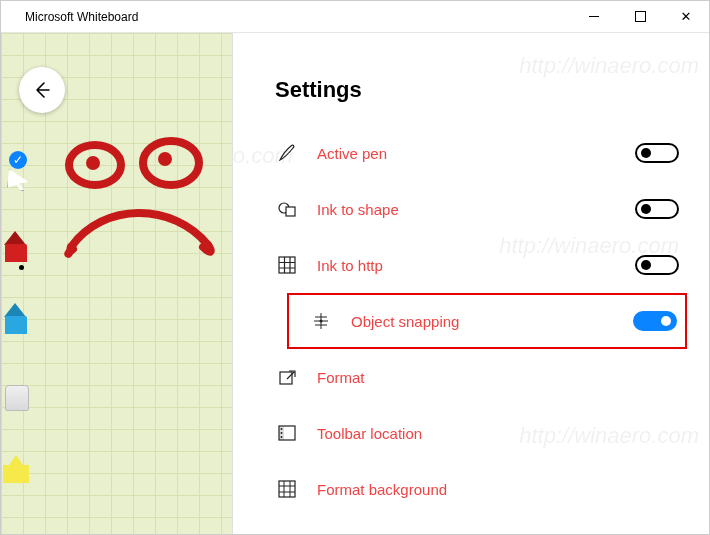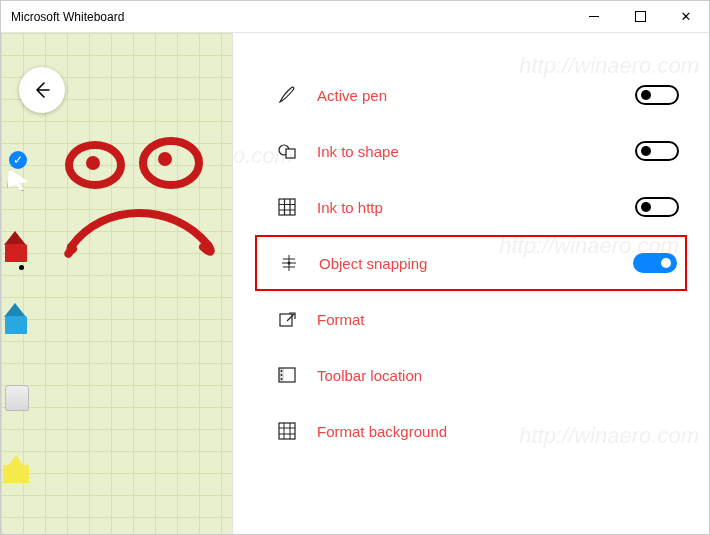--- a/index.html
+++ b/index.html
@@ -1,20 +1,20 @@
 <!DOCTYPE html>
 <html><head>
 <meta charset="utf-8">
 <style>
   * { box-sizing: border-box; margin: 0; padding: 0; font-family: "Segoe UI", Arial, sans-serif; }
   body { width: 710px; height: 535px; border: 1px solid #ccc; background: #fff; position: relative; overflow: hidden; }
 
   
   .titlebar { height: 32px; display: flex; align-items: center; justify-content: space-between; background: #fff; border-bottom: 1px solid #e6e6e6; }
-  .titlebar .title { font-size: 12px; padding-left: 10px; color: #000; }
+  .titlebar .title { font-size: 12px; padding-left: 24px; color: #000; }
   .titlebar .controls { display: flex; height: 100%; }
   .titlebar .controls .ctl { width: 46px; height: 100%; display: flex; align-items: center; justify-content: center; font-size: 14px; color: #000; }
   .ctl.min::after { content: ""; width: 10px; height: 1px; background: #000; display: block; }
   .ctl.max::after { content: ""; width: 9px; height: 9px; border: 1px solid #000; display: block; }
   .ctl.close::after { content: "✕"; font-size: 13px; }
 
   .app-body { display: flex; height: calc(100% - 32px); }
 
   
   .canvas-area { width: 232px; height: 100%; position: relative; background-color: #e9f0cd;
@@ -35,21 +35,21 @@
   
   .settings-panel { flex:1; background:#fff; padding: 34px 22px 0 22px; overflow:hidden; position:relative; }
   .settings-title { font-size: 22px; font-weight:600; margin: 10px 0 22px 20px; }
   .set-row { display:flex; align-items:center; height:56px; padding:0 8px 0 20px; position:relative; }
   .set-row .icon { width:24px; height:24px; display:flex; align-items:center; justify-content:center; margin-right:18px; color:#222; }
   .set-row .label { font-size:15px; color:#ef4444; flex:1; }
   .toggle { width:44px; height:20px; border:2px solid #000; border-radius:12px; position:relative; background:#fff; }
   .toggle .knob { width:10px; height:10px; background:#000; border-radius:50%; position:absolute; top:3px; left:4px; }
   .toggle.on { background:#0a84ff; border-color:#0a84ff; }
   .toggle.on .knob { background:#fff; left:auto; right:4px; }
-  .highlight-box { border:2px solid #e60000; }
+  .highlight-box { border:2px solid #e60000;margin-left:32px; }
   svg { display:block; }
 
   .watermark { position:absolute; font-size:22px; color:rgba(0,0,0,0.06); font-style:italic; pointer-events:none; white-space:nowrap; }
 </style>
 </head>
 <body>
 
 <div class="titlebar">
   <div class="title">Microsoft Whiteboard</div>
   <div class="controls">
@@ -100,20 +100,21 @@
         <div class="eraser"></div>
       </div>
       <div class="tool">
         <div class="hl-tip"></div>
         <div class="hl-body"></div>
       </div>
     </div>
   </div>
 
   <div class="settings-panel">
+    <div class="settings-title">Settings</div>
 
     <div class="set-row">
       <span class="icon">
         <svg width="20" height="20" viewBox="0 0 20 20">
             <path d="M3 17 C 5 13, 9 7, 14 3 C 16 1, 18 3, 16 5 C 12 10, 7 15, 3 17 Z" stroke="#222" stroke-width="1.2" fill="none"></path>
           </svg>
       </span>
       <span class="label">Active pen</span>
       <div class="toggle">
           <div class="knob"></div>

